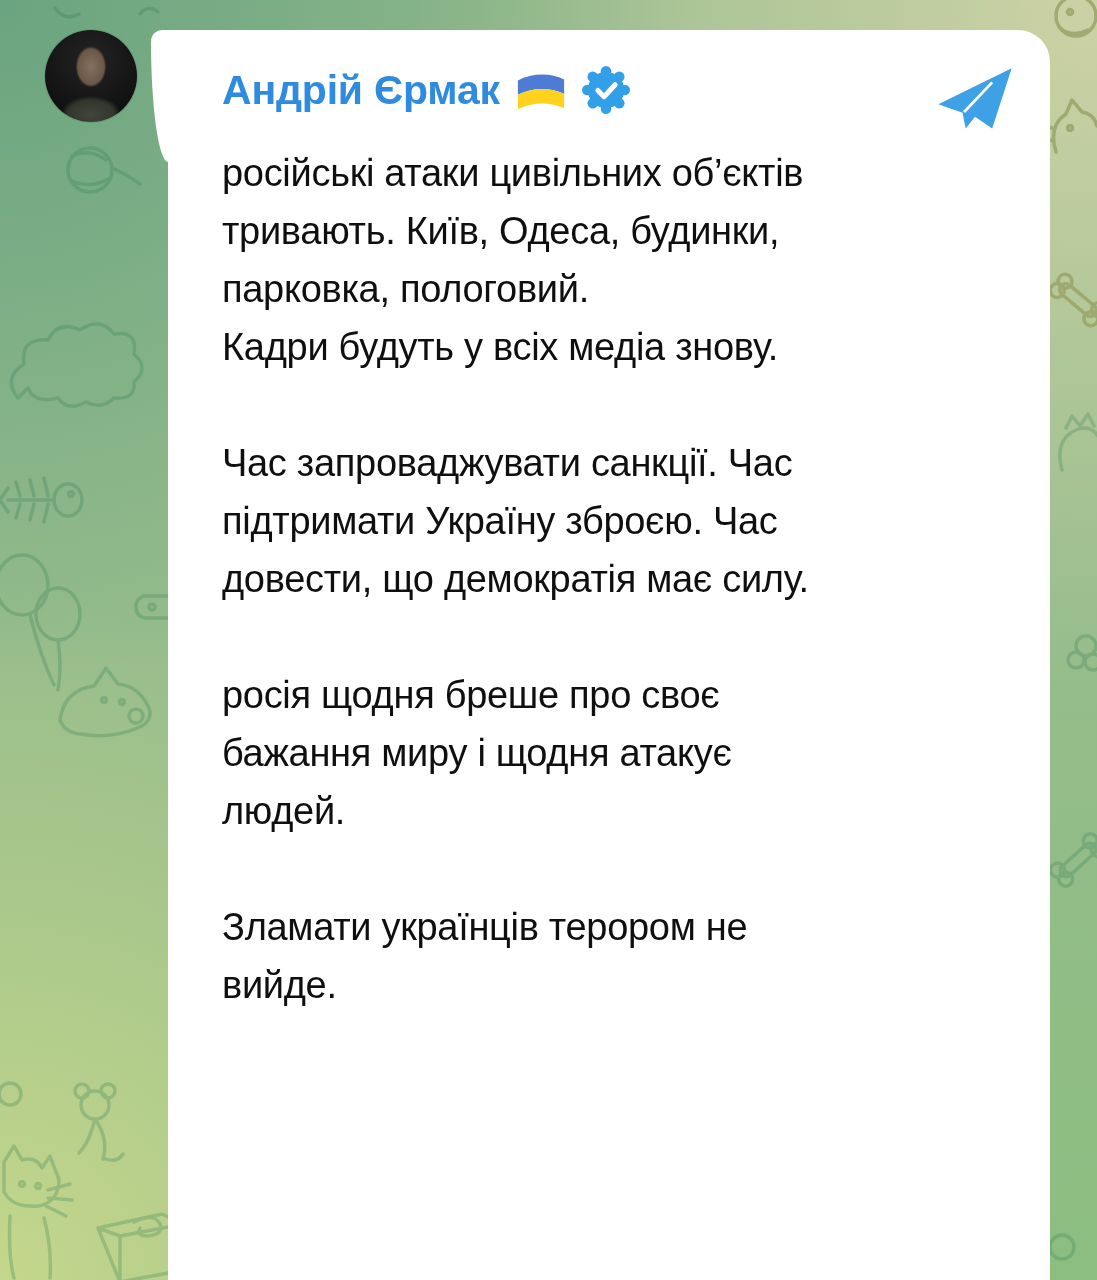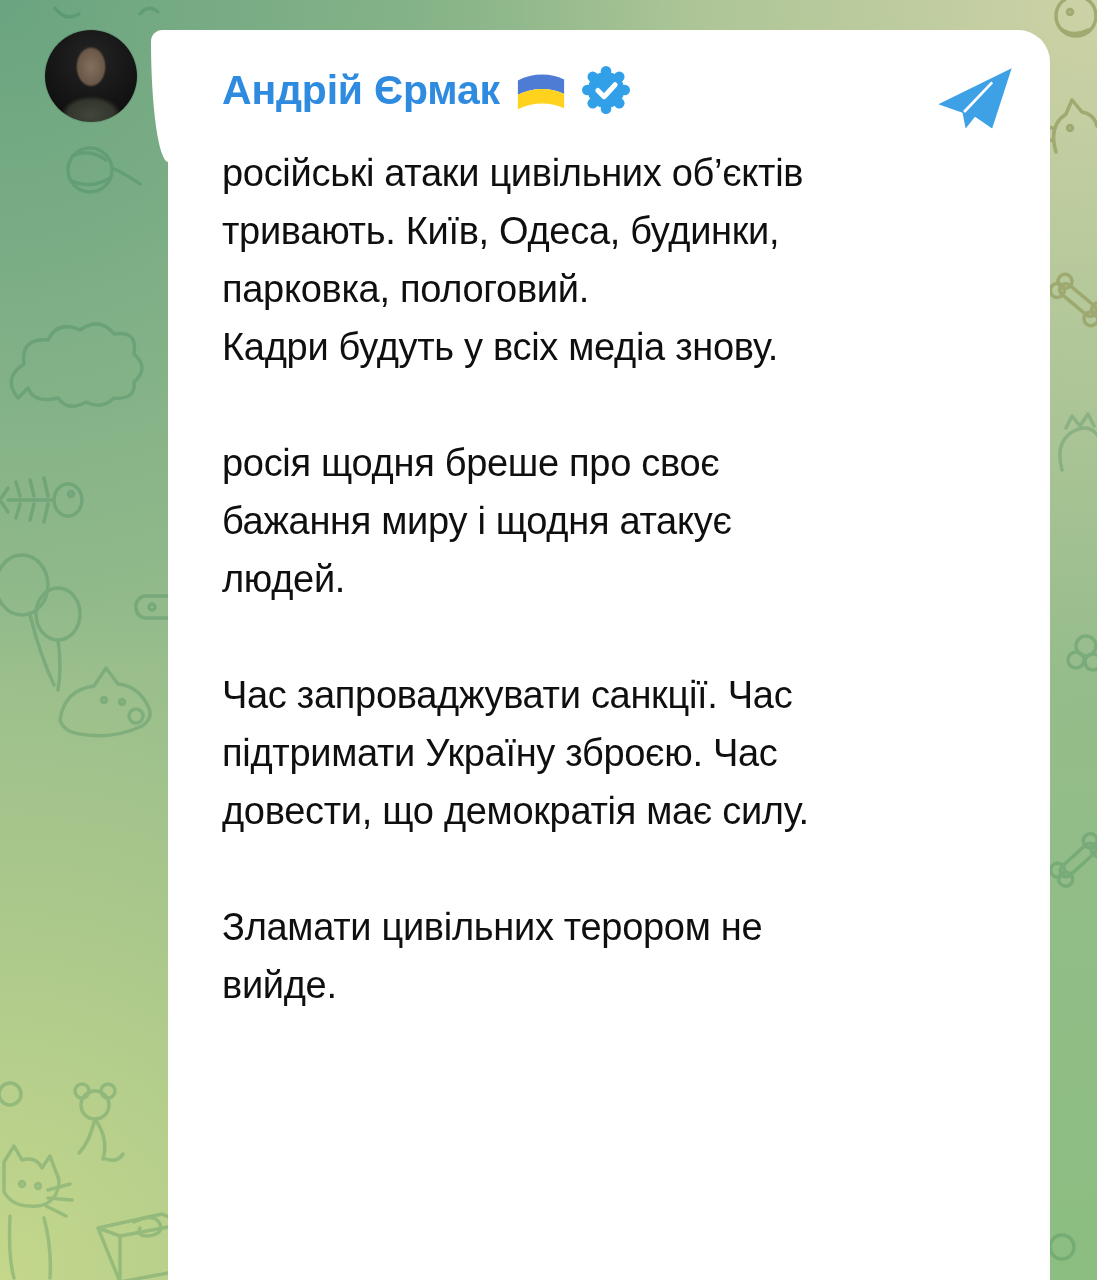--- a/index.html
+++ b/index.html
@@ -180,22 +180,22 @@
       <path d="M97 4 L3 50 L34 61 L38 81 L50 66 L72 81 Z" fill="#3FA1E5"></path>
       <path d="M36 60 L72 22" stroke="#fff" stroke-width="3.5" fill="none"></path>
     </svg>
   </div>
 
   <div class="msg">
     <p class="para">російські атаки цивільних об’єктів
 тривають. Київ, Одеса, будинки,
 парковка, пологовий.
 Кадри будуть у всіх медіа знову.</p>
+    <p class="para">Час запроваджувати санкції. Час
+підтримати Україну зброєю. Час
+довести, що демократія має силу.</p>
     <p class="para">росія щодня бреше про своє
 бажання миру і щодня атакує
 людей.</p>
-    <p class="para">Час запроваджувати санкції. Час
-підтримати Україну зброєю. Час
-довести, що демократія має силу.</p>
-    <p class="para">Зламати цивільних терором не
+    <p class="para">Зламати українців терором не
 вийде.</p>
   </div>
 </div>
 
 </body></html>

